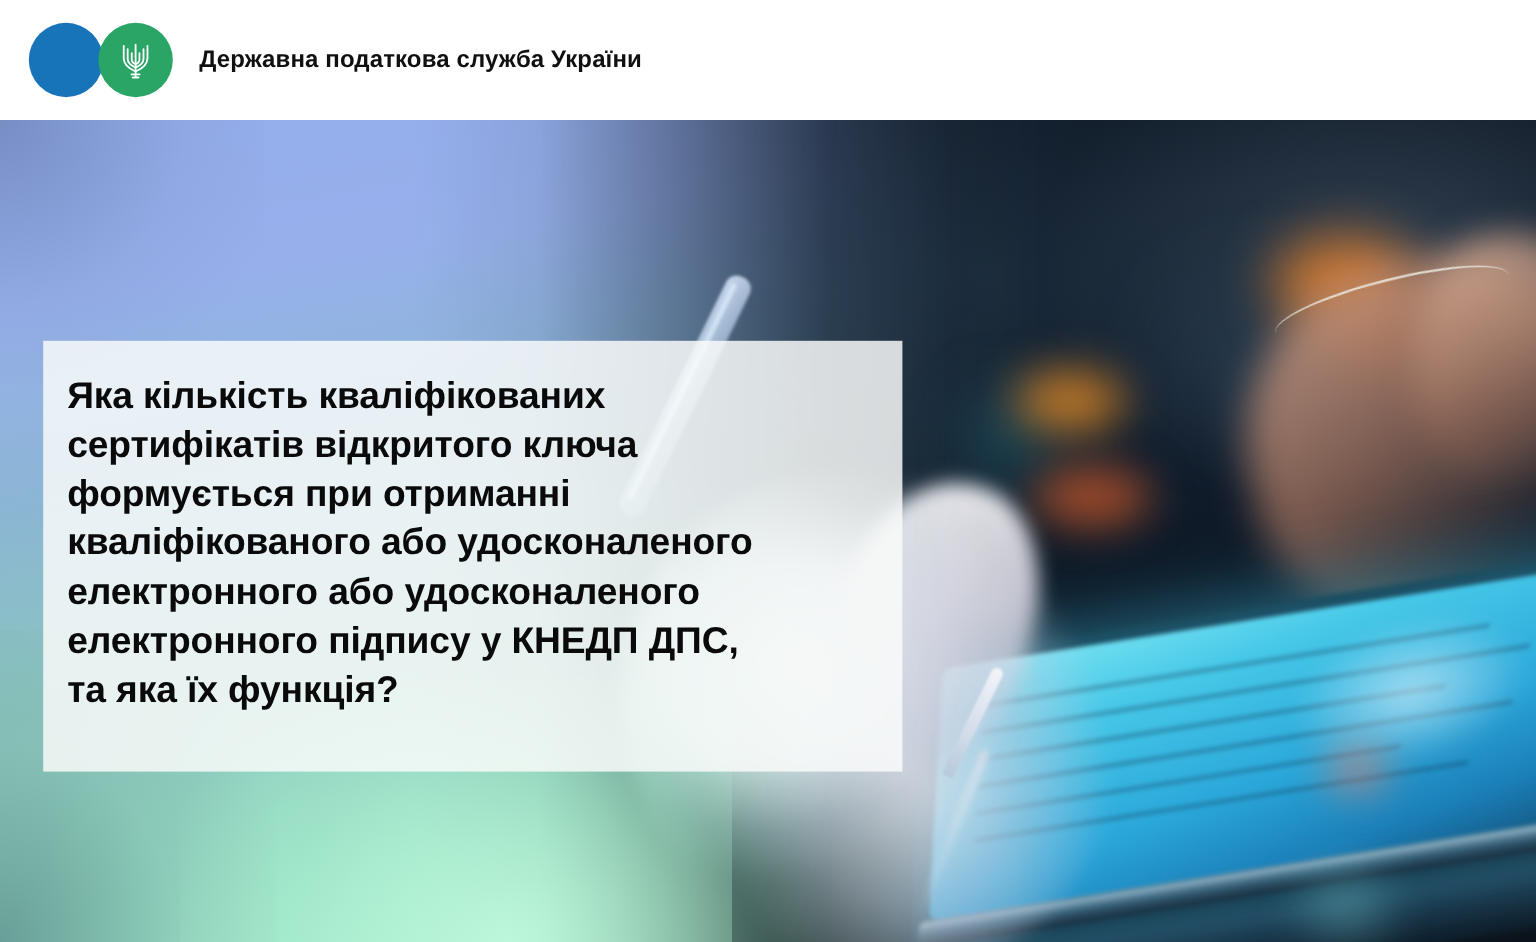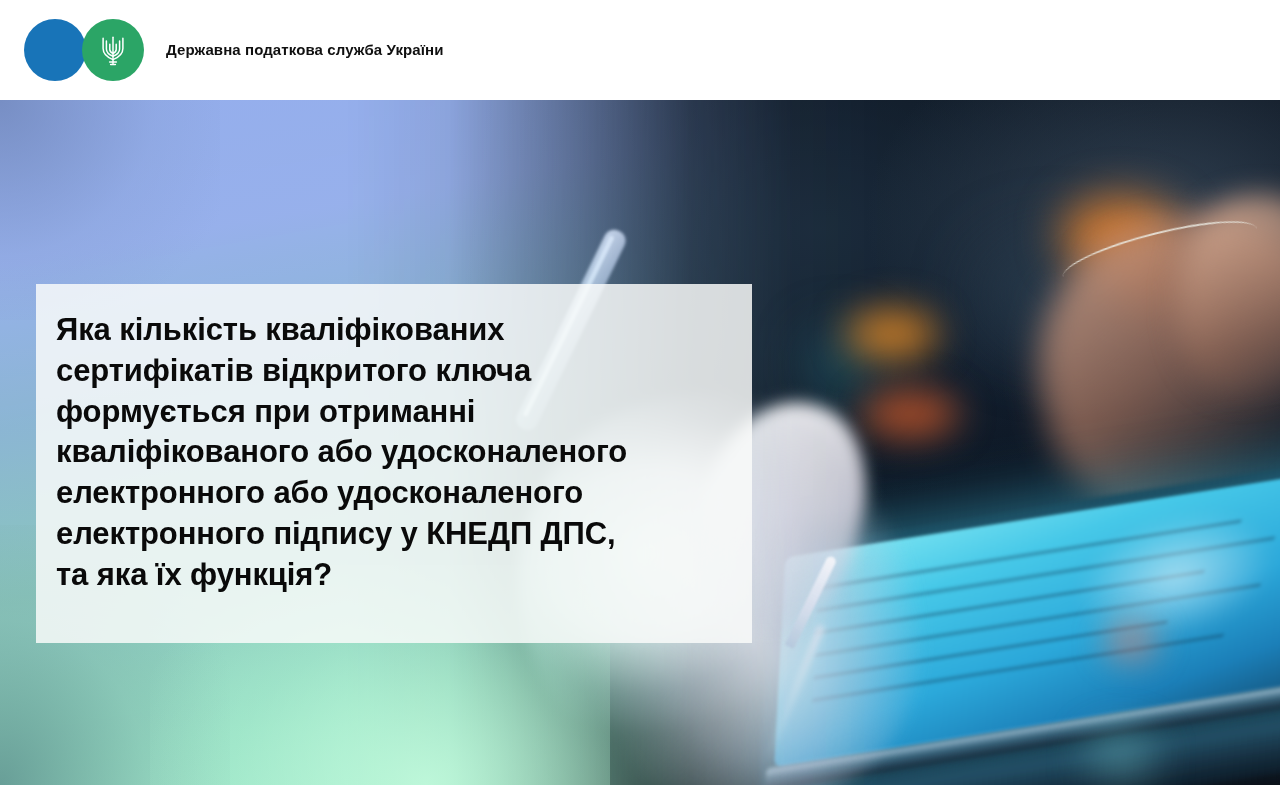--- a/index.html
+++ b/index.html
@@ -63,21 +63,21 @@
     justify-content: center;
   }
 
   .org-titles {
     margin-left: 22px;
     display: flex;
     flex-direction: column;
     justify-content: center;
   }
   .org-title-main {
-    font-size: 15px;
+    font-size: 20px;
     font-weight: bold;
     color: #101010;
     line-height: 1.15;
     letter-spacing: 0.1px;
     white-space: nowrap;
   }
   .org-title-sub {
     margin-top: 7px;
     font-size: 14.5px;
     font-weight: bold;

